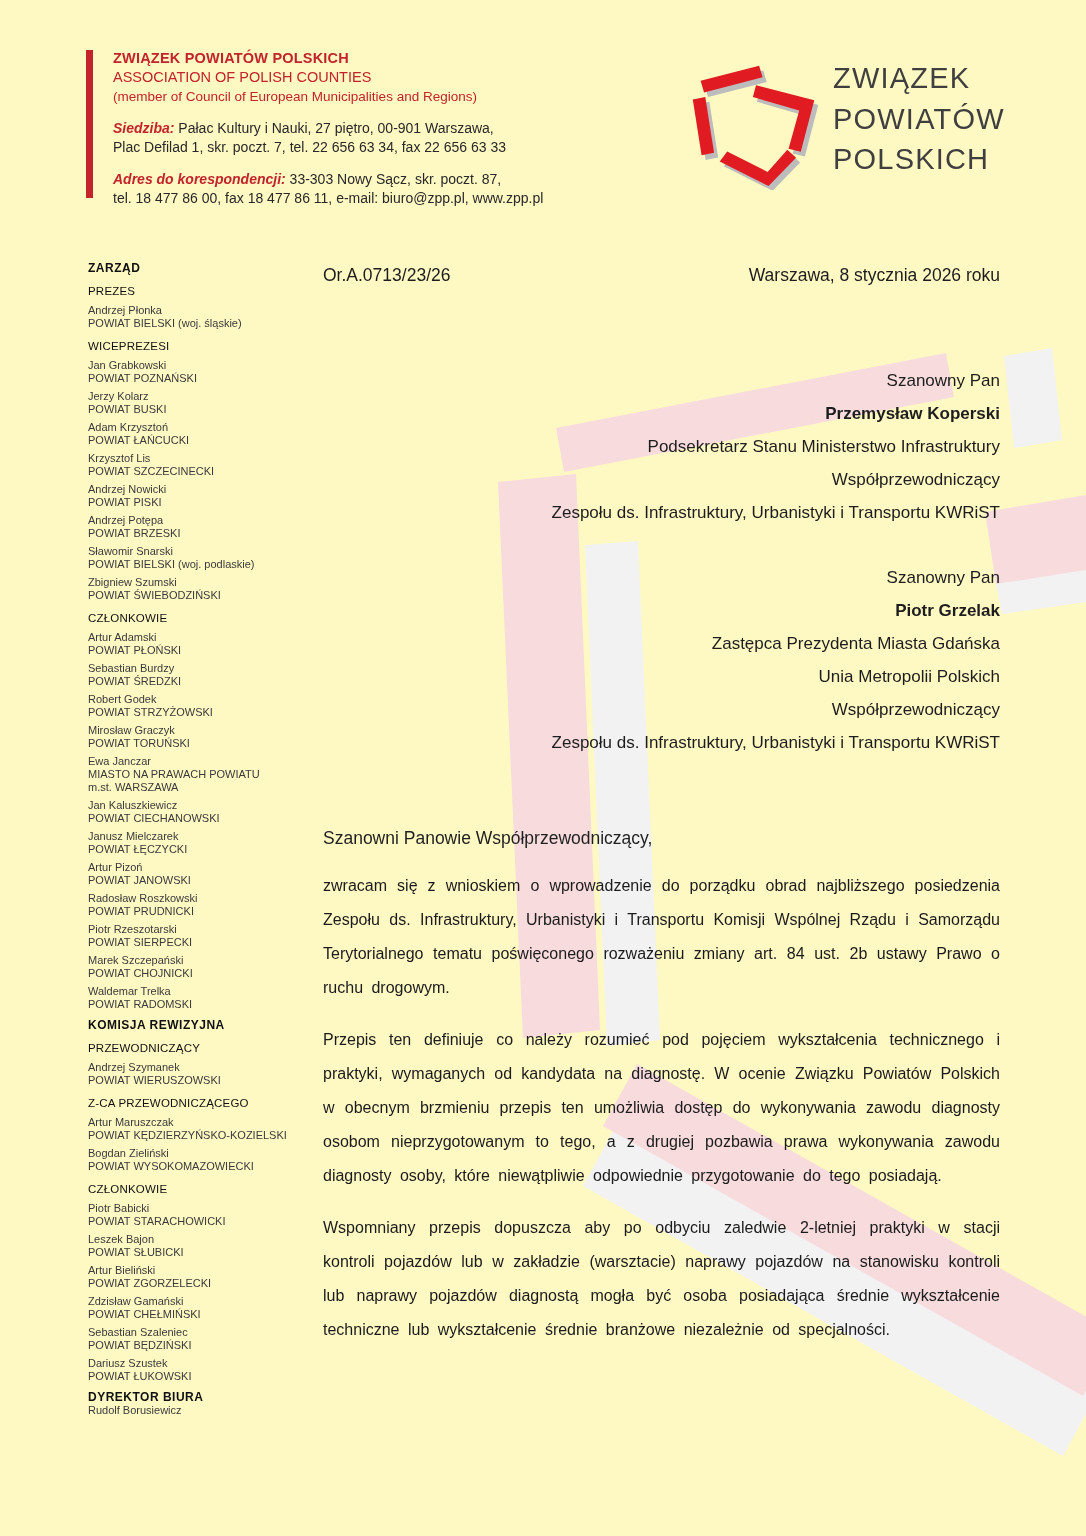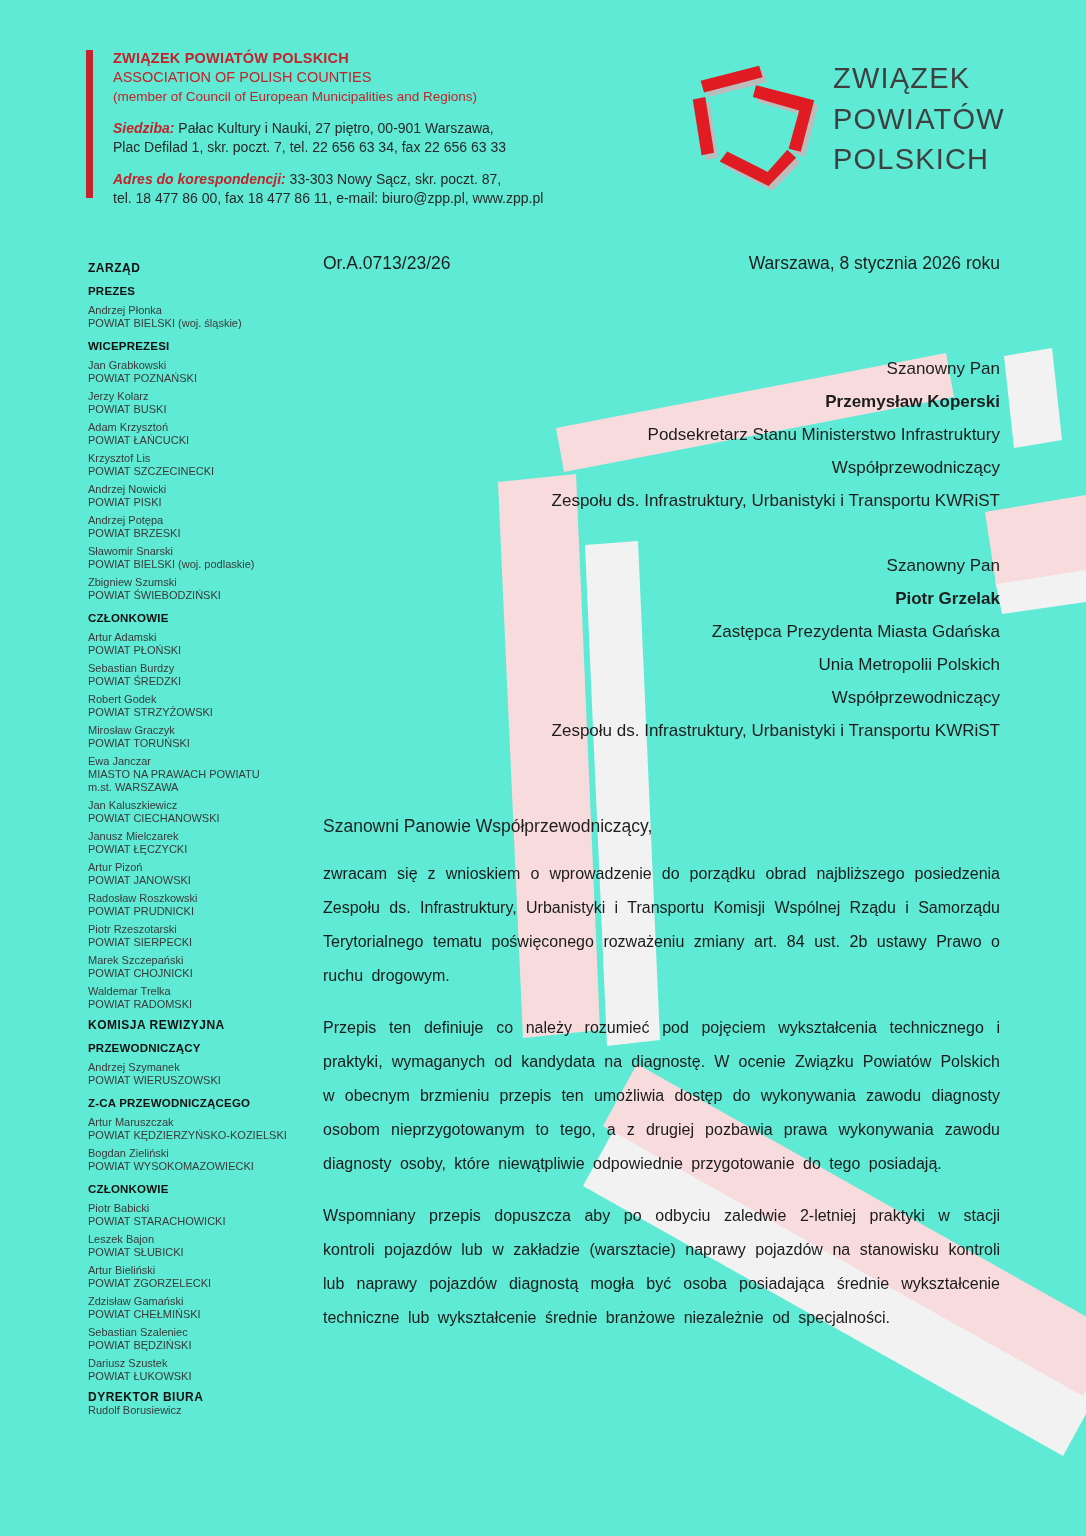--- a/index.html
+++ b/index.html
@@ -1,40 +1,40 @@
 <!DOCTYPE html>
 <html style="--brand-red: #c3232a; --logo-red: #e01b22; --logo-shadow-gray: #bcbcbc; --watermark-pink: #f8dbdd; --watermark-gray: #f2f2f3; --text-dark: #1f1f1f;"><head>
 <meta charset="utf-8">
 <style>
   html,body { margin:0; padding:0; background:#ffffff; }
   .page {
-    position:relative; width:1086px; height:1536px; background:#5eead4;
+    position:relative; width:1086px; height:1536px; background:#fef9c3;
     overflow:hidden; font-family:"Liberation Sans", sans-serif; color:#1f1f1f;
   }
   
   .watermark { position:absolute; left:0; top:0; width:1086px; height:1536px; z-index:0; }
   
   .red-bar { position:absolute; left:86px; top:50px; width:7px; height:148px; background:var(--brand-red,#c3232a); z-index:2; }
   .hdr { position:absolute; left:113px; top:48px; z-index:2; width:580px; }
   .hdr .l1 { color:var(--brand-red,#c3232a); font-weight:bold; font-size:14.5px; line-height:20px; letter-spacing:.2px; }
   .hdr .l2 { color:var(--brand-red,#c3232a); font-size:14.5px; line-height:19px; }
   .hdr .l3 { color:var(--brand-red,#c3232a); font-size:13.5px; line-height:19px; }
   .hdr .addr { margin-top:13px; font-size:14px; line-height:19px; color:#282828; }
   .hdr .lbl { color:var(--brand-red,#c3232a); font-weight:bold;font-style:italic; }
   .logo-mark { position:absolute; left:674px; top:48px; width:144px; height:142px; z-index:2; }
   .logo-words { position:absolute; left:833px; top:58px; z-index:2; font-size:29px; line-height:40.5px; letter-spacing:1.2px; color:#3f3f3f; }
   
   .sidebar { position:absolute; left:88px; top:255px; width:212px; z-index:2; color:#3a3a3a; }
   .sidebar .sec-h { font-size:12px; font-weight:bold; color:#101010; letter-spacing:.5px; margin:8px 0 0 0; line-height:13px; }
   .sidebar .sec-h:first-child { margin-top:7px; }
-  .sidebar .grp-h { font-size:11.5px; font-weight:bold; color:#101010; margin:10px 0 6px 0; line-height:13px; letter-spacing:.2px; }
+  .sidebar .grp-h { font-size:11.5px; font-weight:normal; color:#101010; margin:10px 0 6px 0; line-height:13px; letter-spacing:.2px; }
   .sidebar .member { margin:0 0 5px 0; font-size:11px; line-height:13px; }
   .sidebar .member .unit { white-space:pre-line; }
   
-  .letter { position:absolute; left:323px; top:252px; width:677px; z-index:1; }
+  .letter { position:absolute; left:323px; top:264px; width:677px; z-index:1; }
   .refrow { display:flex; justify-content:space-between; font-size:17.5px; line-height:22px; color:#1d1d1d; }
   .recipients { margin-top:78px; }
   .recipient { text-align:right; font-size:17px; line-height:33px; color:#1d1d1d; }
   .recipient + .recipient { margin-top:32px; }
   .recipient .rname { font-weight:bold; }
   .salutation { margin-top:68px; font-size:17.5px; line-height:22px; }
   .paras p { font-size:16px; line-height:34px; margin:18px 0 0 0; text-align:justify; word-spacing:4px; color:#1b1b1b; }
   .paras p:first-child { margin-top:20px; }
 </style>
 </head>

